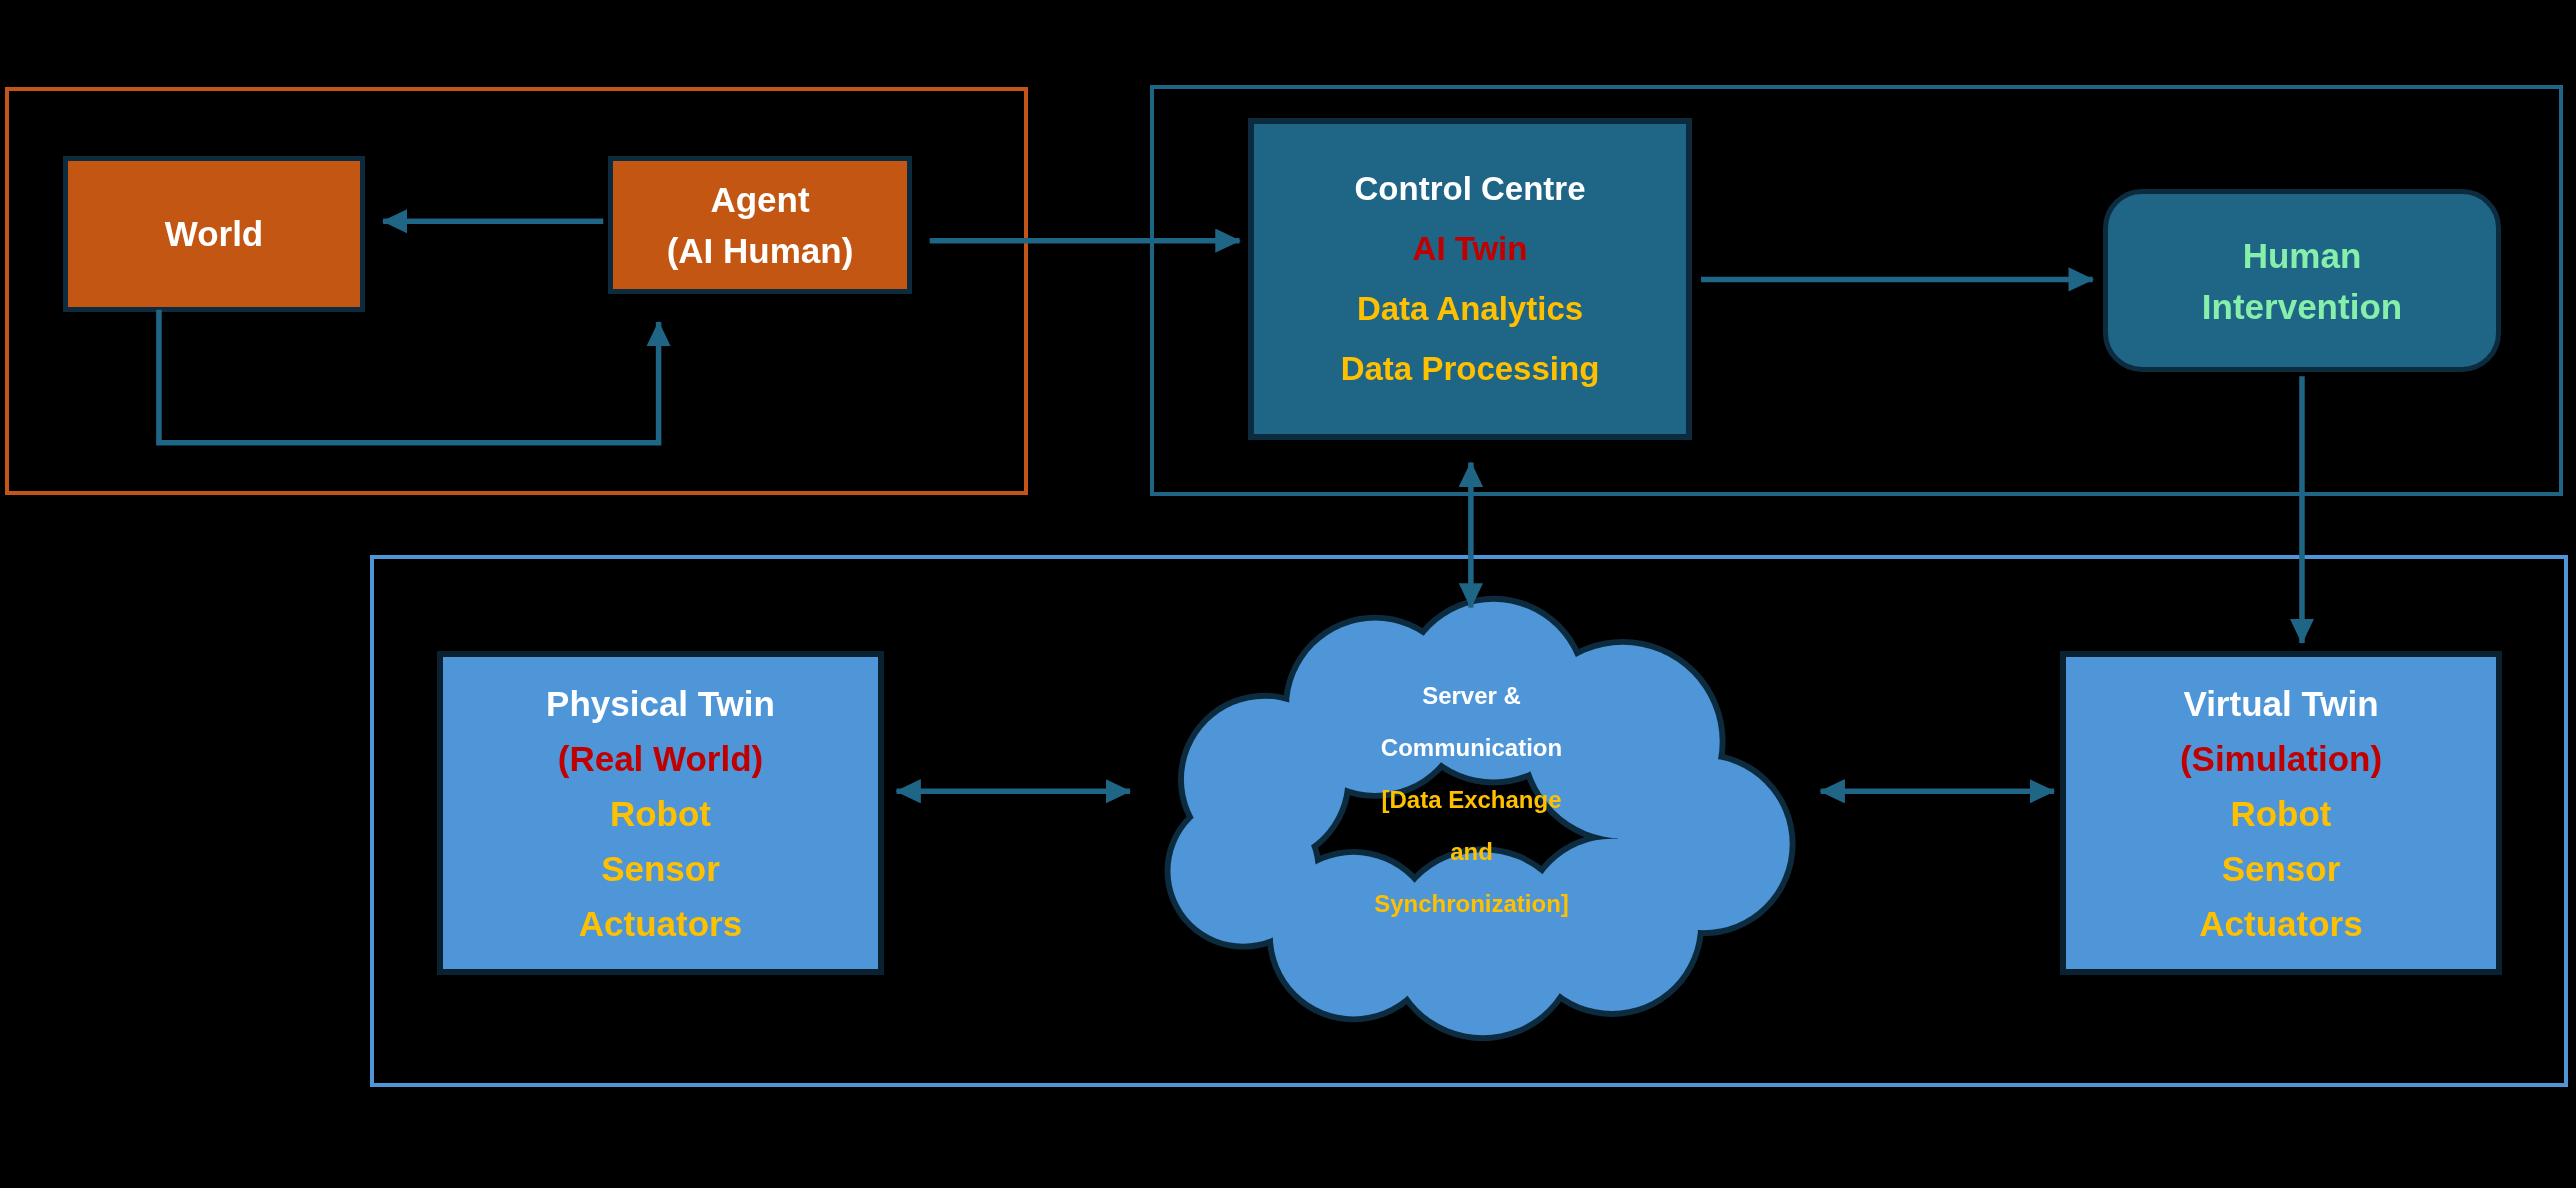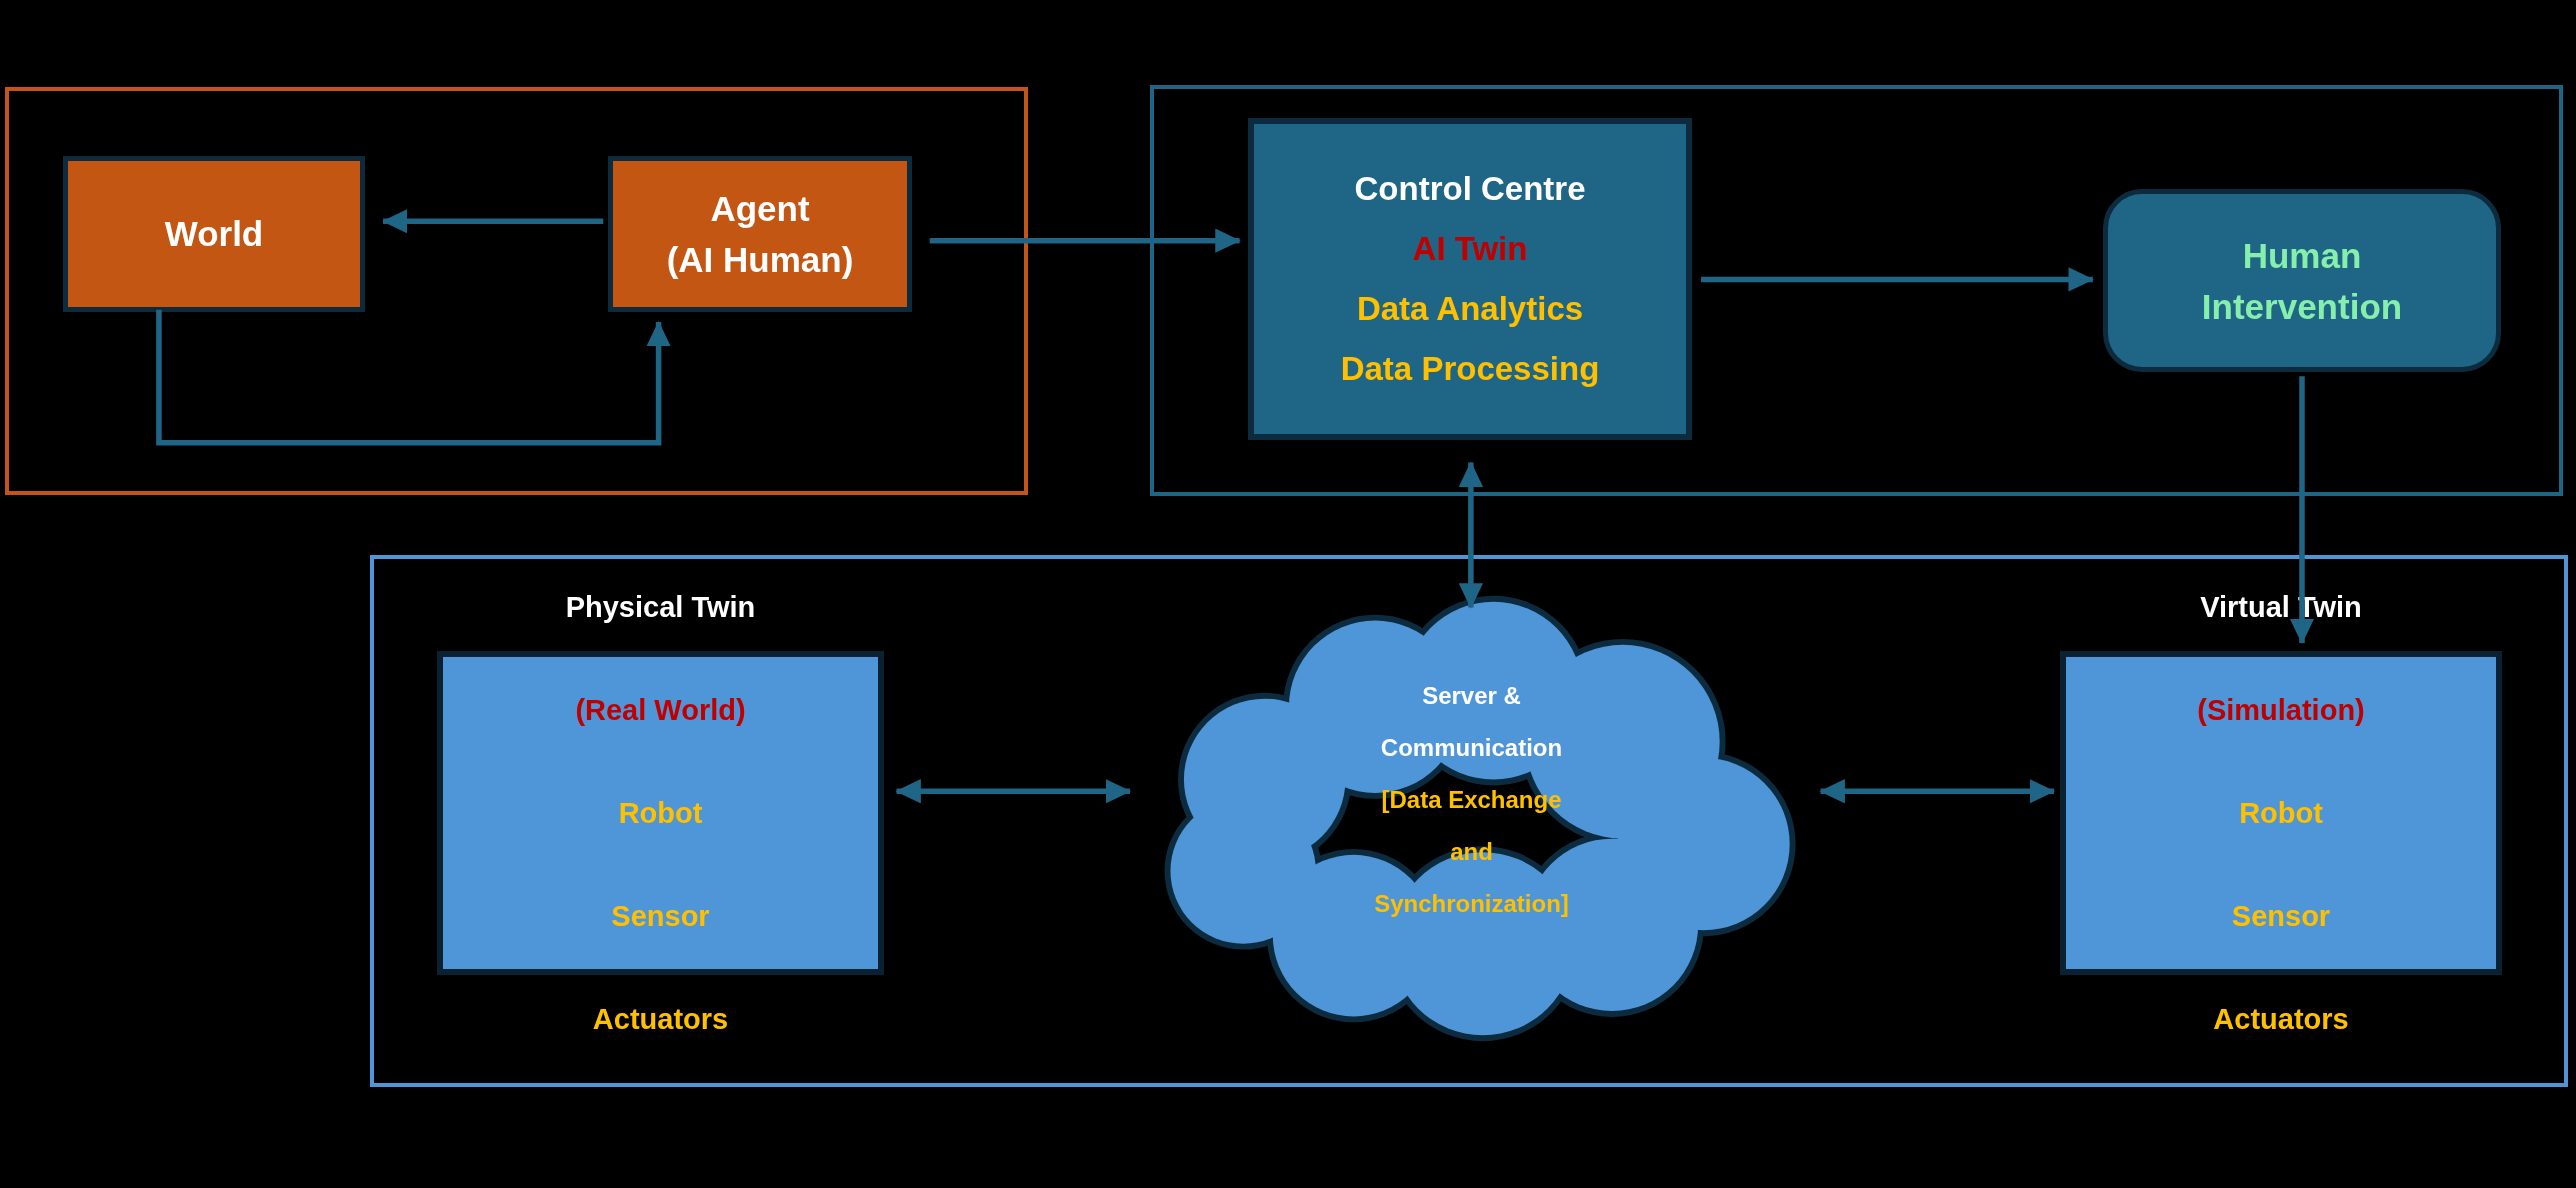--- a/index.html
+++ b/index.html
@@ -20,34 +20,34 @@
   
   .node {
     position: absolute;
     display: flex; flex-direction: column;
     align-items: center; justify-content: center;
     text-align: center; font-weight: bold;
   }
   .node-world  { left: 63px;  top: 156px;  width: 302px; height: 156px;
                  background: #C35612; border: 5.5px solid #0D2B3E;
                  font-size: 35px; color: #FFFFFF; }
-  .node-agent  { left: 608px; top: 156px;  width: 304px; height: 156px;
+  .node-agent  { left: 608px; top: 156px;  width: 304px; height: 138px;
                  background: #C35612; border: 5.5px solid #0D2B3E;
                  font-size: 35px; color: #FFFFFF; line-height: 51px; }
   .node-control{ left: 1248px; top: 118px;  width: 444px; height: 322px;
                  background: #1F6586; border: 6.6px solid #0D2B3E;
                  font-size: 33px; line-height: 60px; }
   .node-human  { left: 2103px; top: 189px;  width: 398px; height: 183px;
                  background: #1F6586; border: 5.5px solid #0D2B3E; border-radius: 39px;
                  font-size: 35px; color: #86efac; line-height: 51px; }
   .node-ptwin  { left: 437px;  top: 651px; width: 447px; height: 324px; }
   .node-vtwin  { left: 2060px; top: 651px; width: 442px; height: 324px; justify-content: center; }
   .twin {
     background: #4F96D8; border: 6.6px solid #0A2131;
-    font-size: 29px; line-height: 55px; gap: 48px;
+    font-size: 35px; line-height: 55px;
   }
 
   .t-white  { color: #FFFFFF; }
   .t-red    { color: #C00000; }
   .t-yellow { color: #FFC000; }
 
   
   .cloud-svg { position: absolute; left: 1137px; top: 591px; width: 670px; height: 455px; overflow: visible; }
   .cloud-label {
     position: absolute; left: 1195px; top: 670px; width: 553px;

